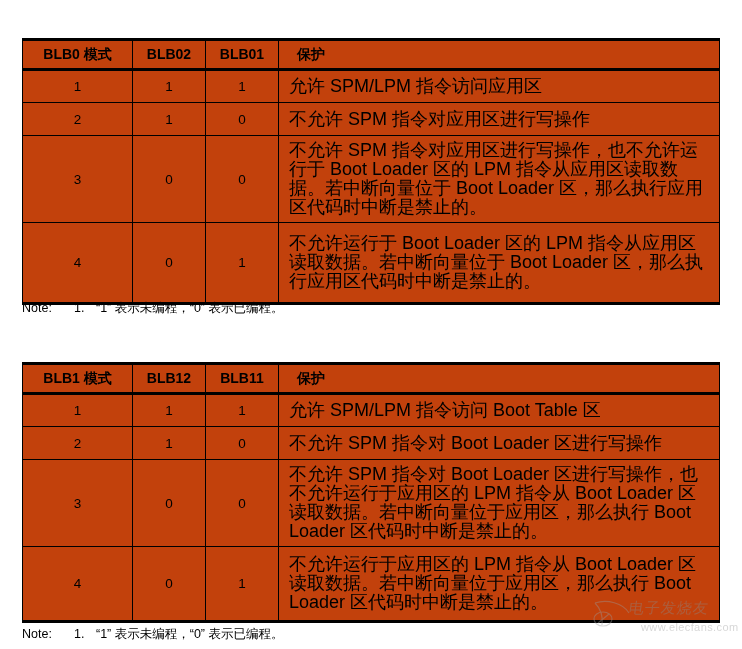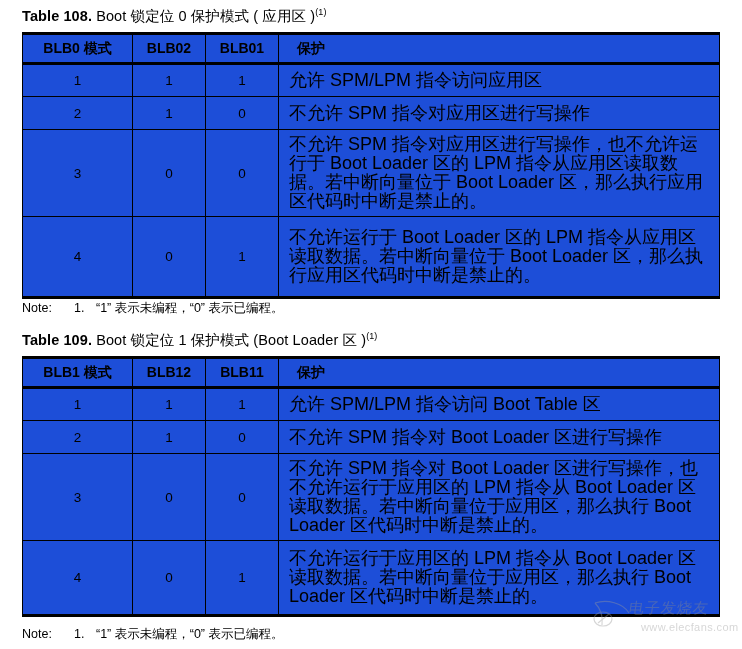--- a/index.html
+++ b/index.html
@@ -46,21 +46,22 @@
   .caption sup {
     font-size: 9px;
     vertical-align: super;
     line-height: 0;
   }
 
   table.spec {
     border-collapse: collapse;
     width: 697px;
     table-layout: fixed;
-    background: #1d4ed8;
+    background: #c2410c;
+    margin-top: 32px;
   }
   table.spec col.c0 { width: 110px; }
   table.spec col.c1 { width: 73px; }
   table.spec col.c2 { width: 73px; }
   table.spec col.c3 { width: 441px; }
 
   table.spec th,
   table.spec td {
     border: 1px solid #000;
     padding: 0;
@@ -144,24 +145,20 @@
     height: 34px;
   }
 </style>
 </head>
 <body>
 
 <div class="page">
 
   <div class="table-block" id="block-108">
 
-    <div class="caption">
-      <span class="cap-label">Table 108.</span>
-      <span class="cap-text">Boot 锁定位 0 保护模式 ( 应用区 )</span><sup>(1)</sup>
-    </div>
 
     <table class="spec">
       <colgroup>
         <col class="c0">
           <col class="c1">
           <col class="c2">
           <col class="c3">
       </colgroup>
       <thead>
         <tr>
@@ -199,24 +196,20 @@
       </tbody>
     </table>
   </div>
 
   <div class="note-row" id="note-108">
     <span class="note-label">Note:</span><span class="note-num">1.</span><span>“1” 表示未编程，“0” 表示已编程。</span>
   </div>
 
   <div class="table-block" id="block-109">
 
-    <div class="caption">
-      <span class="cap-label">Table 109.</span>
-      <span class="cap-text">Boot 锁定位 1 保护模式 (Boot Loader 区 )</span><sup>(1)</sup>
-    </div>
 
     <table class="spec">
       <colgroup>
         <col class="c0">
           <col class="c1">
           <col class="c2">
           <col class="c3">
       </colgroup>
       <thead>
         <tr>

